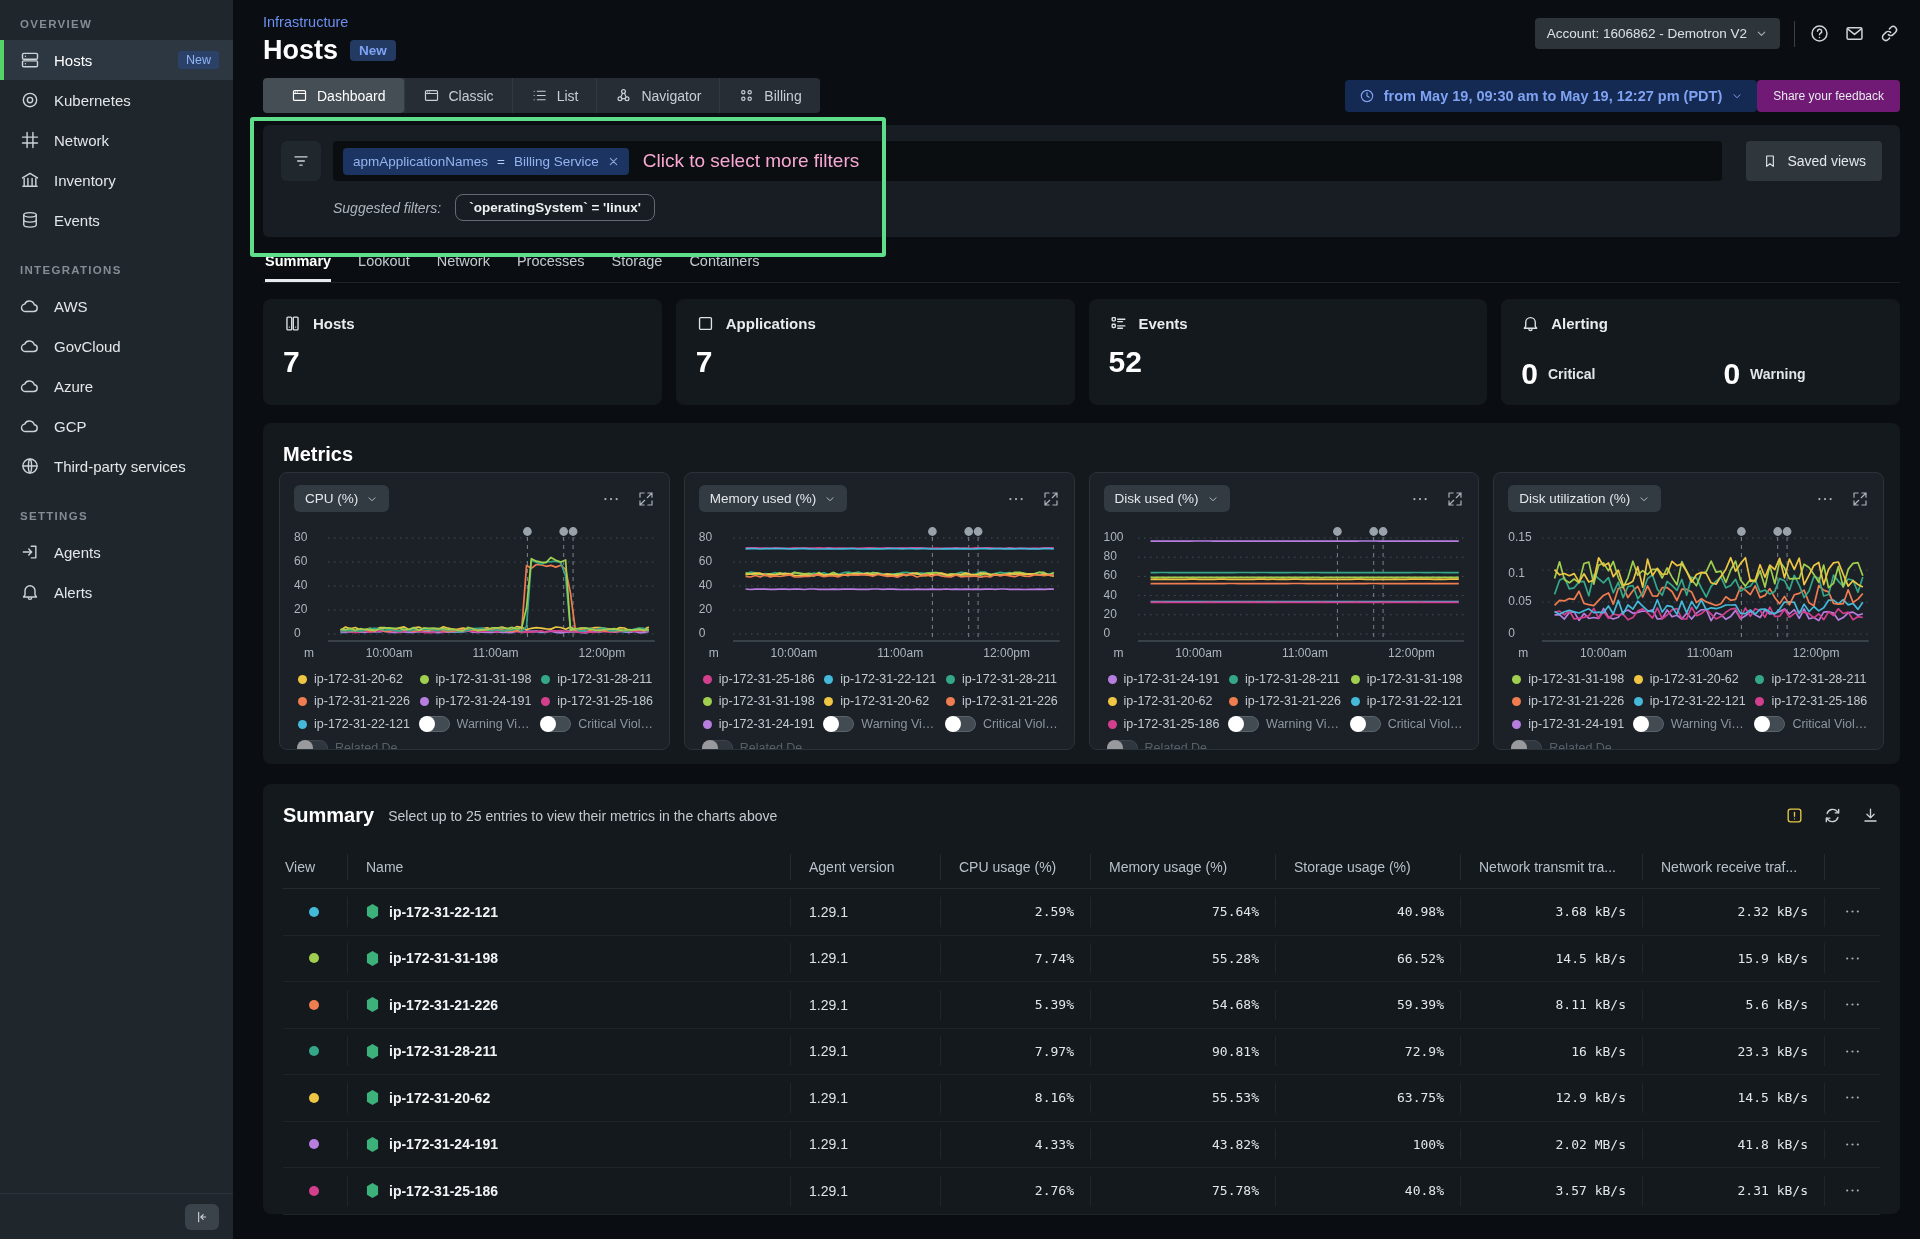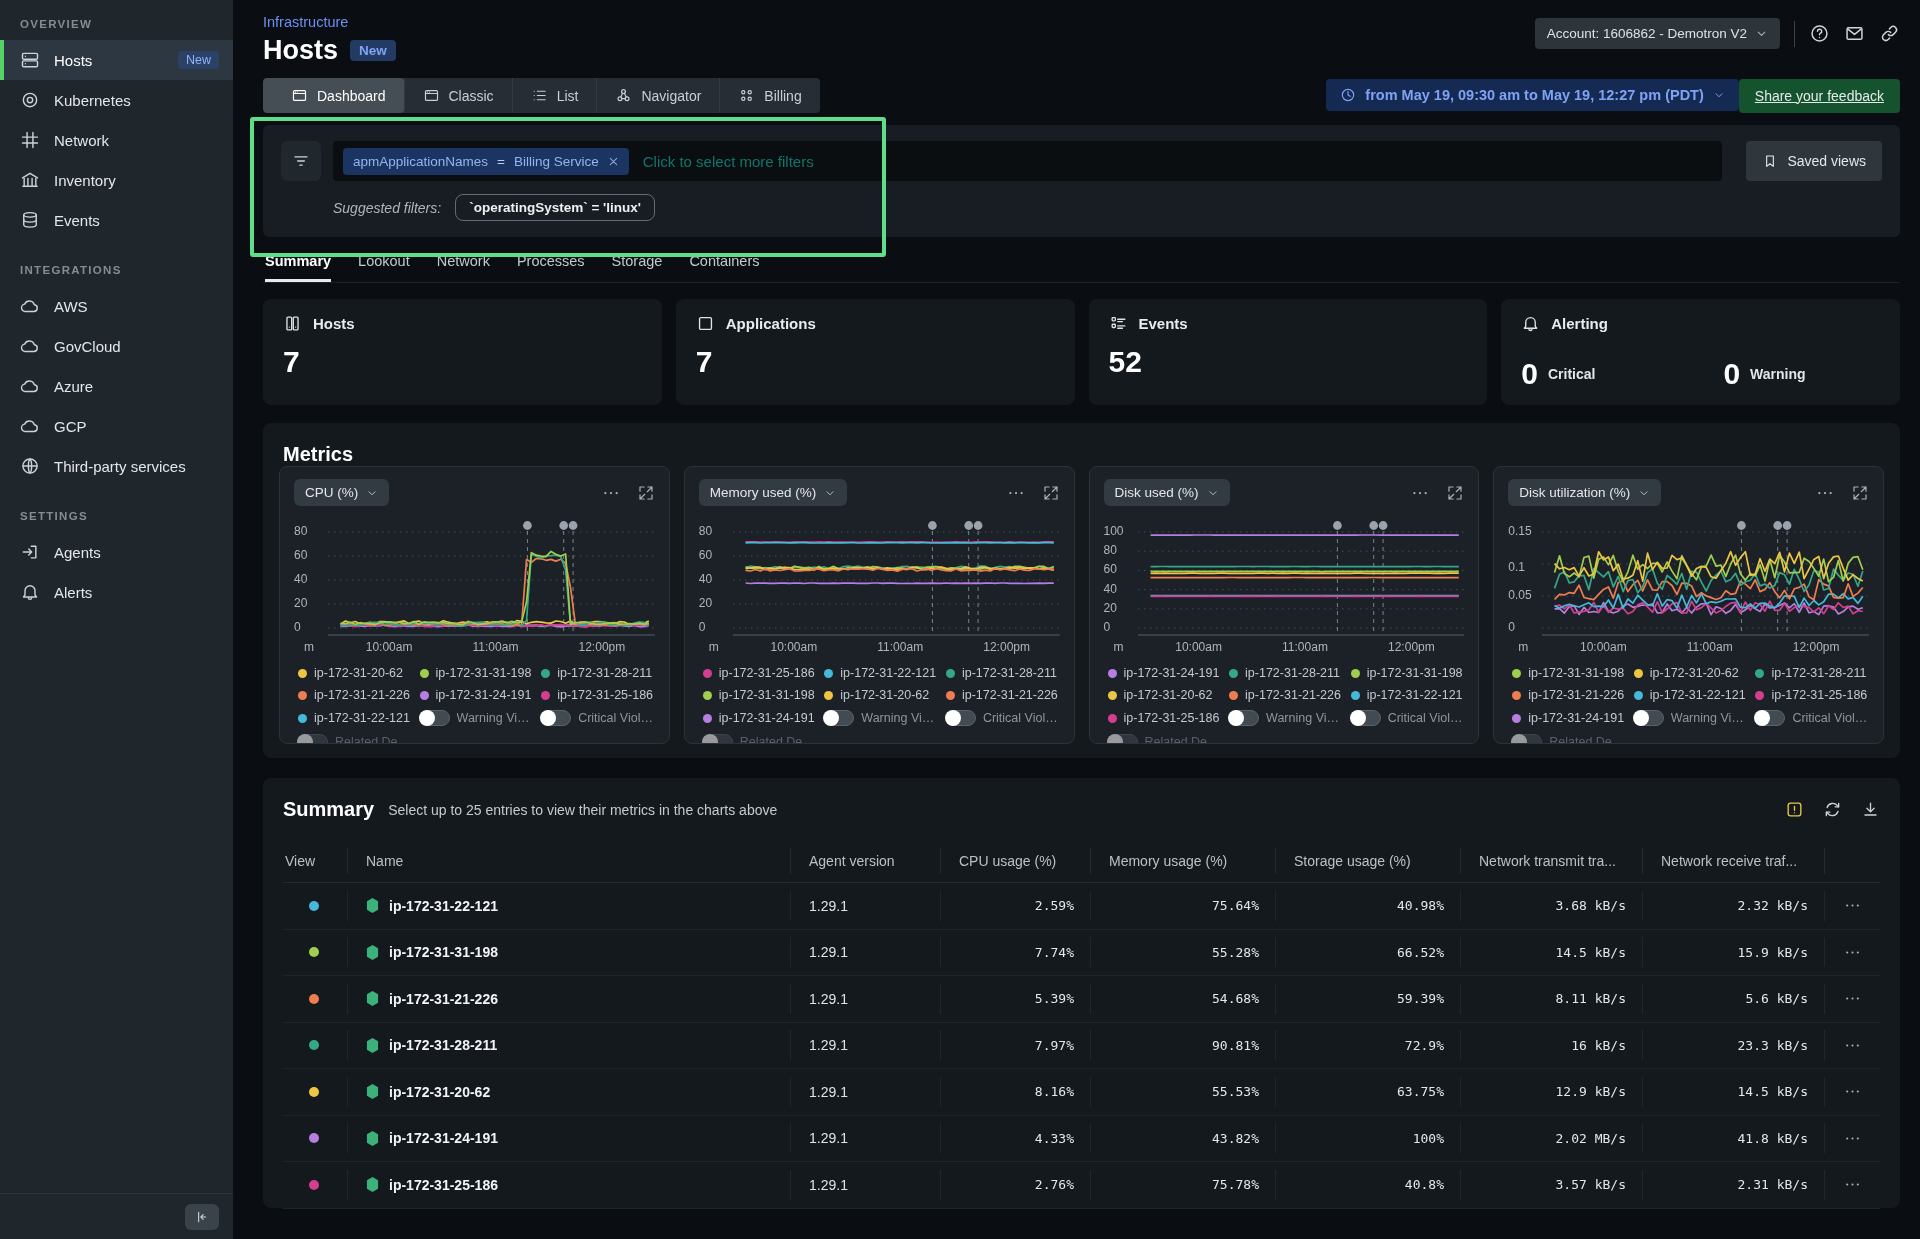--- a/index.html
+++ b/index.html
@@ -43,32 +43,32 @@
   .toolbar-row { display:flex; justify-content:space-between; align-items:center; margin-top:12px; }
   .view-tabs { display:inline-flex; background:#262d34; border-radius:4px; overflow:hidden; }
   .view-tab { display:flex; align-items:center; gap:9px; padding:9px 18px; font-size:14px; color:#c9cfd4; cursor:pointer; border-left:1px solid #313941; }
   .view-tab:first-child { border-left:none;padding-left:28px; }
   .view-tab .ico { width:17px; height:17px; }
   .view-tab.active { background:#454d55; color:#fff; border-radius:4px; }
   .toolbar-right { display:flex; align-items:flex-start; }
   .time-pill { background:#152a52; border-radius:4px; padding:8px 14px; color:#7fa2f3; font-size:14.5px; font-weight:600; display:flex; align-items:center; gap:9px; cursor:pointer; }
   .time-pill .ico { width:16px; height:16px; }
   .time-pill .caret { width:12px; height:12px; }
-  .feedback-btn { background:#14532d; border-radius:4px; padding:9px 16px; font-size:14px; color:#e6e9ec; cursor:pointer;text-decoration:underline; }
+  .feedback-btn { background:#701a75; border-radius:4px; padding:9px 16px; font-size:12px; color:#e6e9ec; cursor:pointer; }
 
   
   .filter-panel { position:relative; background:#171d22; border-radius:6px; margin-top:12px; padding:16px 18px 16px 18px; }
   .filter-row { display:flex; align-items:center; gap:12px; }
   .filter-ico-wrap { width:40px; height:40px; background:#20272d; border-radius:6px; display:flex; align-items:center; justify-content:center; color:#cfd5da; flex-shrink:0; }
   .filter-ico-wrap svg { width:18px; height:18px; }
   .filter-input { flex:1; height:40px; background:#0b0e11; border-radius:4px; display:flex; align-items:center; padding:0 10px; gap:14px; cursor:text; }
   .filter-chip { background:#1c3461; border-radius:4px; padding:6px 10px; font-size:13.5px; color:#93b4f0; display:flex; align-items:center; gap:9px; cursor:pointer; }
   .filter-chip .op { color:#b9cdf4; }
   .filter-chip .x { width:11px; height:11px; color:#8ea9dd; }
-  .filter-placeholder { color:#0f766e; font-size:15px; }
+  .filter-placeholder { color:#f9a8d4; font-size:19px; }
   .saved-views-btn { margin-left:12px; background:#2f363c; border-radius:4px; height:40px; padding:0 16px; display:flex; align-items:center; gap:9px; font-size:14px; color:#e3e7ea; cursor:pointer; flex-shrink:0; }
   .saved-views-btn svg { width:16px; height:16px; }
   .suggested-row { display:flex; align-items:center; gap:14px; margin-top:13px; padding-left:52px; }
   .suggested-label { font-style:italic; color:#aeb6bd; font-size:14px; }
   .suggested-chip { border:1px solid #626b73; border-radius:8px; padding:5px 13px; font-size:13.5px; font-weight:600; color:#eef1f3; cursor:pointer; }
   .annotation-box { position:absolute; left:-13px; top:-8px; width:636px; height:140px; border:4px solid #5ede8b; border-radius:3px; pointer-events:none; z-index:20; }
 
   
   .content-tabs { display:flex; gap:27px; margin-top:16px; border-bottom:1px solid #1c2329; padding:0 2px; }
   .content-tab { font-size:14.5px; color:#c2c9cf; padding-bottom:10px; cursor:pointer; border-bottom:3px solid transparent; }
@@ -82,21 +82,21 @@
   .stat-label { font-size:15px; font-weight:600; color:#e9ecee; }
   .stat-value { font-size:30px; font-weight:700; color:#fff; margin-top:12px; }
   .stat-pair { display:flex; align-items:center; margin-top:12px; gap:10px; }
   .stat-pair + .stat-pair { margin-left:128px; }
   .stat-pairs { display:flex; }
   .stat-sublabel { font-size:14px; font-weight:600; color:#e2e6e9; }
 
   
   .metrics-panel { background:#14191e; border-radius:8px; margin-top:18px; padding:20px 16px 14px 16px; }
   .metrics-title { font-size:20px; font-weight:700; color:#ffffff; padding-left:4px; }
-  .charts-row { display:flex; gap:14px; margin-top:0; }
+  .charts-row { display:flex; gap:14px; margin-top:6px; }
   .chart-card { flex:1; min-width:0; background:#1b2127; border:1px solid #2a323a; border-radius:8px; padding:12px 14px; height:278px; overflow:hidden; position:relative; }
   .chart-head { display:flex; align-items:center; justify-content:space-between; }
   .chart-select { background:#333b42; border-radius:6px; padding:6px 11px; font-size:13.5px; color:#e4e7ea; display:flex; align-items:center; gap:8px; cursor:pointer; }
   .chart-select svg { width:12px; height:12px; color:#b6bdc3; }
   .chart-head-right { display:flex; align-items:center; gap:17px; color:#aab2ba; }
   .chart-head-right .ico { width:18px; height:18px; cursor:pointer; }
   .plot-row { display:flex; margin-top:14px; }
   .ycol { width:34px; position:relative; height:118px; flex-shrink:0; }
   .ycol span { position:absolute; left:0; font-size:12px; color:#aeb6bd; }
   .plot-svg { flex:1; height:118px; }

